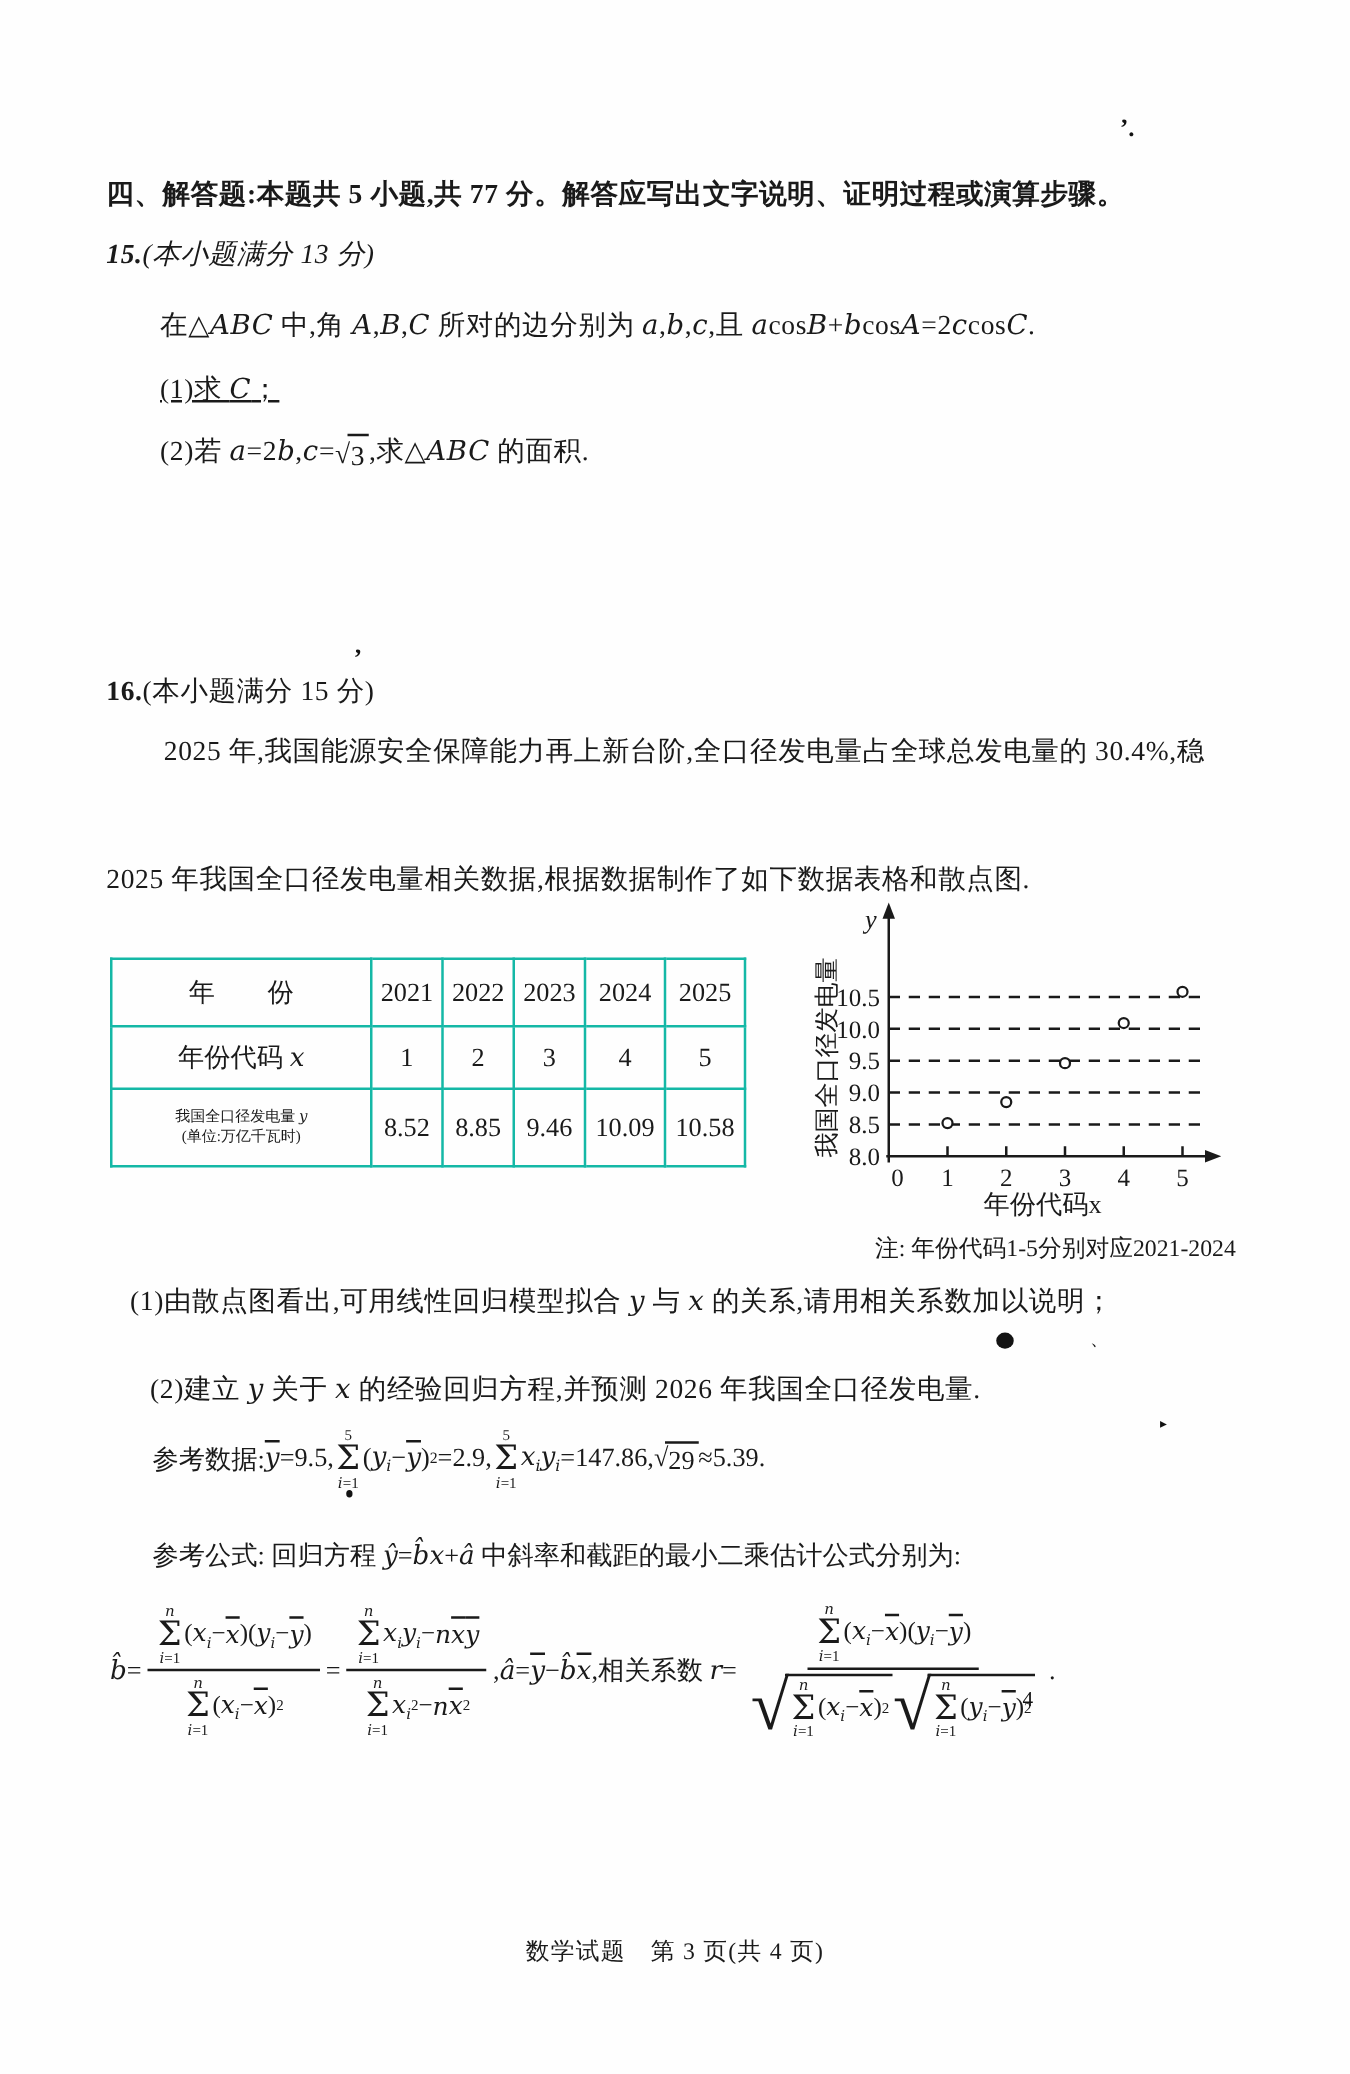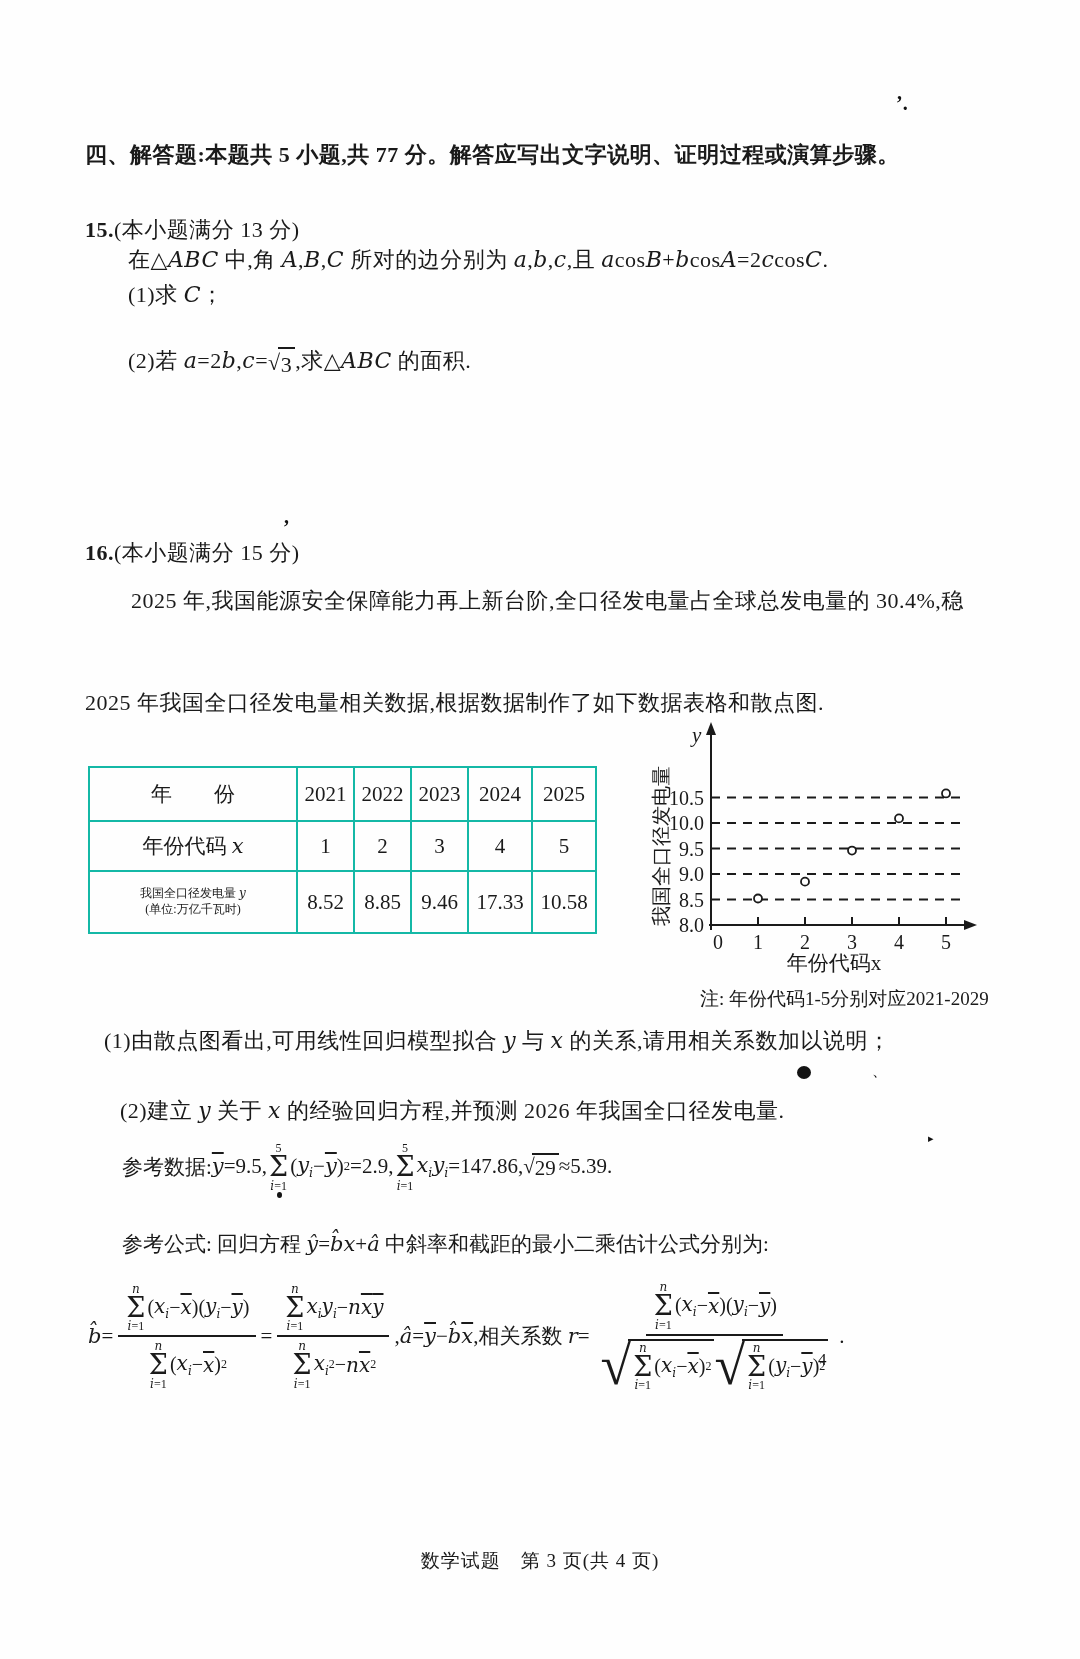--- a/index.html
+++ b/index.html
@@ -52,23 +52,23 @@
   <div class="abs artifact b" style="left:896px;top:92px;font-size:20px;">’.</div>
   <div class="abs artifact b" style="left:283px;top:516px;font-size:20px;">’</div>
   <div class="abs dotmark" style="left:797px;top:1066px;width:14px;height:13px;"></div>
   <div class="abs artifact" style="left:872px;top:1062px;font-size:15px;">、</div>
   <div class="abs artifact" style="left:928px;top:1132px;font-size:11px;">▸</div>
   <div class="abs artifact" style="left:818px;top:1350px;font-size:17px;">4</div>
   <div class="abs dotmark" style="left:277px;top:1192px;width:5px;height:6px;"></div>
 
   <div class="abs txt" style="left:85px;top:140px;"><span class="b">四、解答题:</span><span class="b">本题共 5 小题,共 77 分。解答应写出文字说明、证明过程或演算步骤。</span></div>
 
-  <div class="abs txt" style="left:85px;top:215px;"><span class="b">15.</span><span>(本小题满分 13 分)</span></div>
+  <div class="abs txt" style="left:85px;top:188px;font-style:italic;"><span class="b">15.</span><span>(本小题满分 13 分)</span></div>
   <div class="abs txt" style="left:128px;top:245px;">在△<i>ABC</i> 中,角 <i>A</i>,<i>B</i>,<i>C</i> 所对的边分别为 <i>a</i>,<i>b</i>,<i>c</i>,且 <i>a</i>cos<i>B</i>+<i>b</i>cos<i>A</i>=2<i>c</i>cos<i>C</i>.</div>
-  <div class="abs txt" style="left:128px;top:280px;">(1)求 <i>C</i>；</div>
+  <div class="abs txt" style="left:128px;top:296px;text-decoration:underline;">(1)求 <i>C</i>；</div>
   <div class="abs txt" style="left:128px;top:346px;">(2)若 <i>a</i>=2<i>b</i>,<i>c</i>=<span class="sq">
         <span class="rad">√</span>
         <span class="bar">3</span>
       </span>,求△<i>ABC</i> 的面积.</div>
 
   <div class="abs txt" style="left:85px;top:538px;"><span class="b">16.</span><span>(本小题满分 15 分)</span></div>
   <div class="abs txt" style="left:131px;top:586px;">2025 年,我国能源安全保障能力再上新台阶,全口径发电量占全球总发电量的 30.4%,稳</div>
   <div class="abs txt" style="left:85px;top:688px;">2025 年我国全口径发电量相关数据,根据数据制作了如下数据表格和散点图.</div>
 
   <div class="abs" style="left:88px;top:766px;">
@@ -96,21 +96,21 @@
         <td>2</td>
         <td>3</td>
         <td>4</td>
         <td>5</td>
       </tr>
       <tr style="height:62px">
         <td class="lab" style="font-size:12px;line-height:1.3;">我国全口径发电量 <i>y</i><br>(单位:万亿千瓦时)</td>
         <td>8.52</td>
         <td>8.85</td>
         <td>9.46</td>
-        <td>17.33</td>
+        <td>10.09</td>
         <td>10.58</td>
       </tr>
     </tbody>
       </table>
   </div>
 
   <div class="abs" style="left:616px;top:718px;">
     <svg width="368" height="260" viewBox="0 0 368 260">
       <g id="gridlines">
           <line x1="95" x2="347" y1="181.5" y2="181.5" class="grid"></line>
@@ -151,21 +151,21 @@
       <g id="points">
           <circle cx="142" cy="180.48000000000002" r="4" class="pt"></circle>
           <circle cx="189" cy="163.65000000000003" r="4" class="pt"></circle>
           <circle cx="236" cy="132.53999999999996" r="4" class="pt"></circle>
           <circle cx="283" cy="100.41000000000001" r="4" class="pt"></circle>
           <circle cx="330" cy="75.41999999999999" r="4" class="pt"></circle>
         </g>
       <text x="218" y="252" font-size="21" text-anchor="middle">年份代码x</text>
     </svg>
   </div>
-  <div class="abs" style="left:700px;top:986px;font-size:19px;white-space:nowrap;">注: 年份代码1-5分别对应2021-2029</div>
+  <div class="abs" style="left:700px;top:986px;font-size:19px;white-space:nowrap;">注: 年份代码1-5分别对应2021-2024</div>
 
   <div class="abs txt" style="left:104px;top:1026px;">(1)由散点图看出,可用线性回归模型拟合 <i>y</i> 与 <i>x</i> 的关系,请用相关系数加以说明；</div>
   <div class="abs txt" style="left:120px;top:1096px;">(2)建立 <i>y</i> 关于 <i>x</i> 的经验回归方程,并预测 2026 年我国全口径发电量.</div>
 
   <div class="abs" style="left:122px;top:1142px;font-size:21px;display:flex;align-items:center;white-space:nowrap;">参考数据:<span class="ov"><i>y</i></span>=9.5,<span class="sum">
         <span class="l">5</span>
         <span class="s">Σ</span>
         <span class="l"><i>i</i>=1</span>
       </span>(<i>y<sub>i</sub></i>−<span class="ov"><i>y</i></span>)<sup>2</sup>=2.9,<span class="sum">
         <span class="l">5</span>

